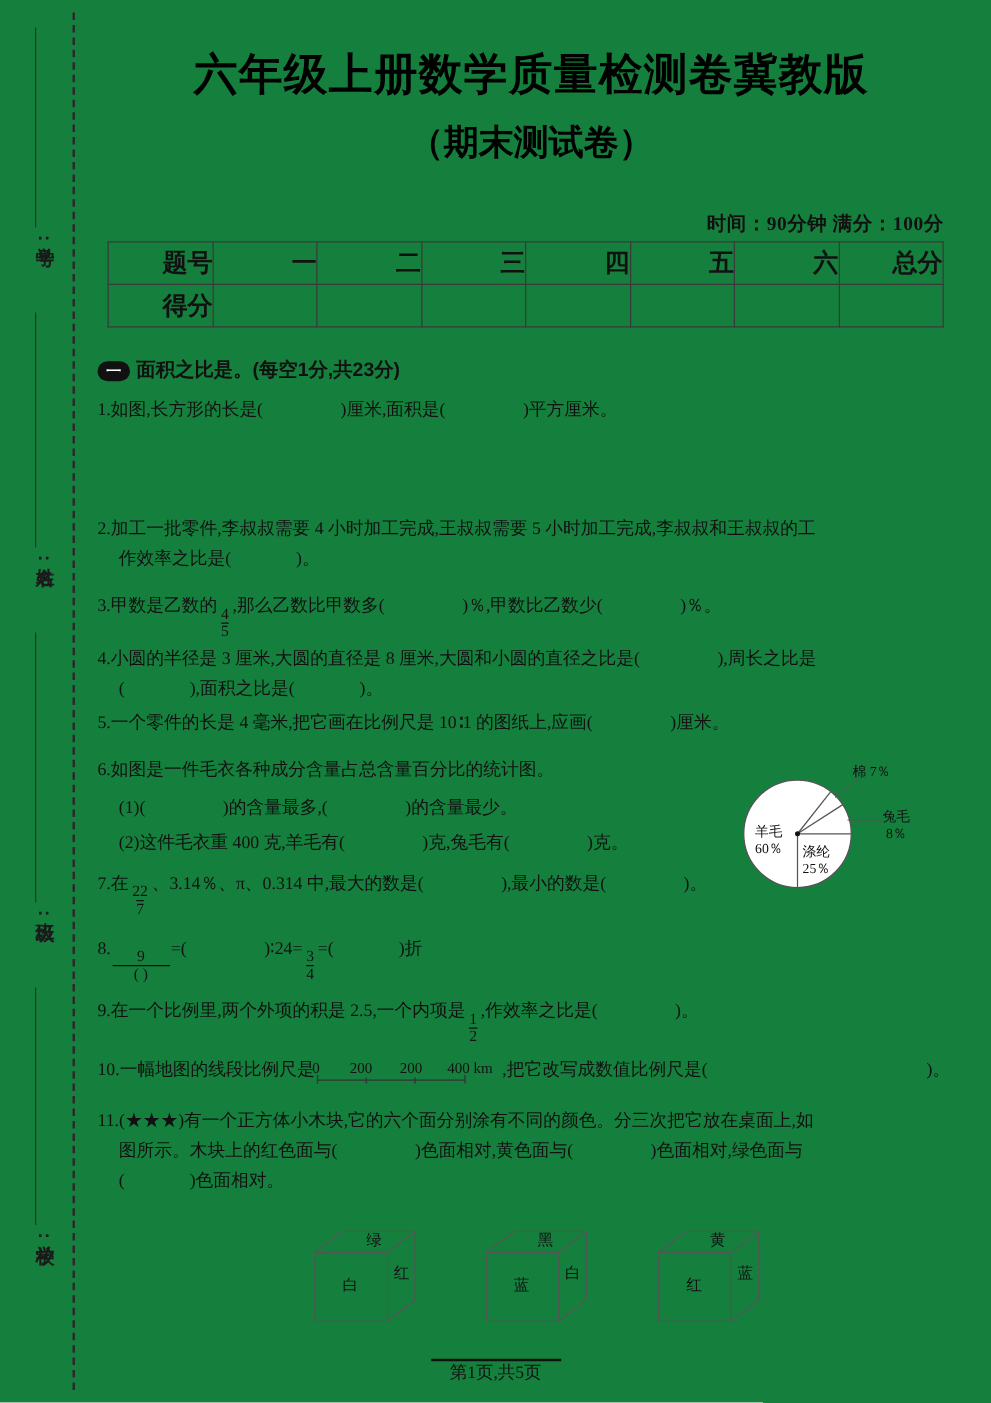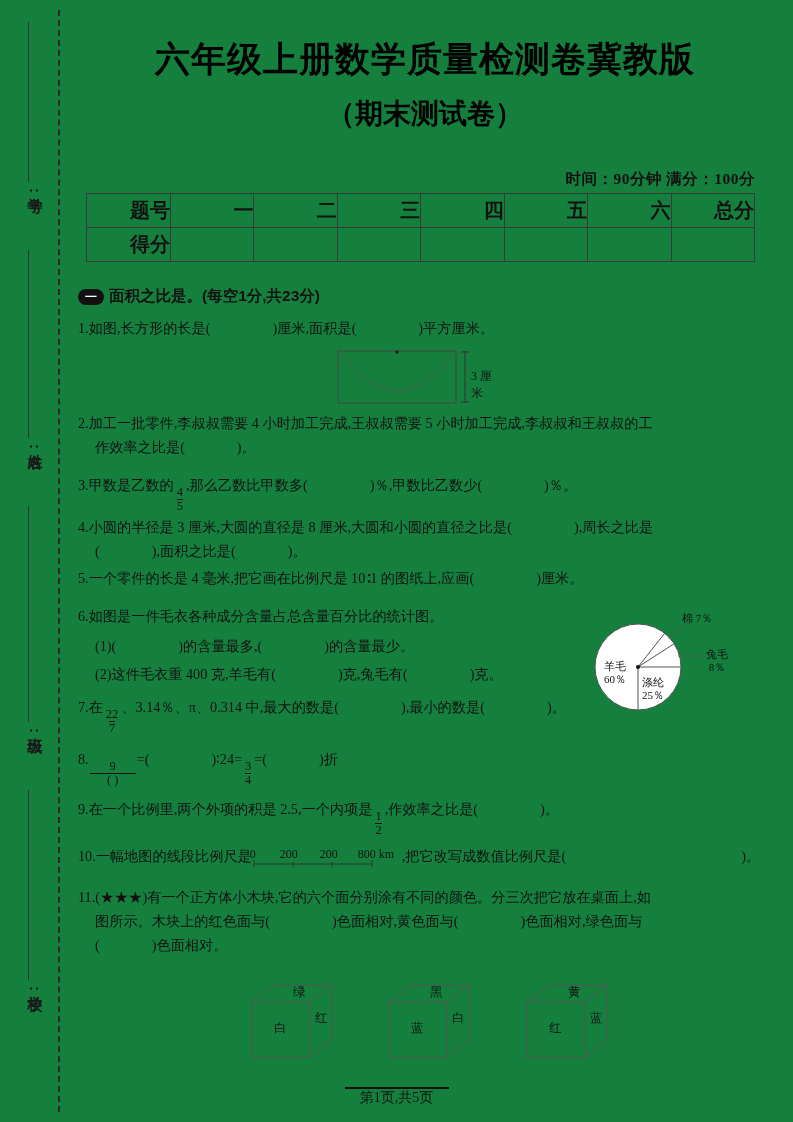--- a/index.html
+++ b/index.html
@@ -224,31 +224,20 @@
 
   <div class="section-head" style="top:286px;">
     <span class="sec-badge">一</span>
     <span>面积之比是。(每空1分,共23分)</span>
   </div>
 
   <div class="q" style="left:78px; top:317px;">
     <span class="num">1.</span><span>如图,长方形的长是(</span><span class="blank-m"></span><span>)厘米,面积是(</span><span class="blank-m"></span><span>)平方厘米。</span>
   </div>
 
-  <div class="fig" style="left:337px; top:348px;">
-    <svg width="160" height="58" viewBox="0 0 160 58">
-      <rect x="1" y="3" width="118" height="52" fill="none" stroke="#444" stroke-width="1"></rect>
-      <path d="M3 4 Q60 82 117 4" fill="none" stroke="#555" stroke-width="1"></path>
-      <circle cx="60" cy="4" r="1.8" fill="#222"></circle>
-      <line x1="128" y1="3" x2="128" y2="55" stroke="#333" stroke-width="1"></line>
-      <line x1="124" y1="4" x2="132" y2="4" stroke="#333" stroke-width="1"></line>
-      <line x1="124" y1="54" x2="132" y2="54" stroke="#333" stroke-width="1"></line>
-    </svg>
-    <div class="dim-label" style="left:134px; top:20px;">3 厘米</div>
-  </div>
 
   <div class="q" style="left:78px; top:412px;">
     <span class="num">2.</span><span>加工一批零件,李叔叔需要 4 小时加工完成,王叔叔需要 5 小时加工完成,李叔叔和王叔叔的工</span>
   </div>
   <div class="q" style="left:95px; top:436px;">
     <span>作效率之比是(</span><span class="blank-s"></span><span>)。</span>
   </div>
 
   <div class="q" style="left:78px; top:474px;">
     <span class="num">3.</span><span>甲数是乙数的</span><span class="frac">
@@ -323,21 +312,21 @@
       </span><span>,作效率之比是(</span><span class="blank-m"></span><span>)。</span>
   </div>
 
   <div class="q" style="left:78px; top:845px; display:flex; align-items:flex-start;">
     <span class="num">10.</span>
       <span>一幅地图的线段比例尺是</span>
       <span class="scalebar" style="position:relative; display:inline-block; width:150px; height:22px;">
       <span style="position:absolute; left:-2px; top:-2px; font-size:12px;">0</span>
       <span style="position:absolute; left:28px; top:-2px; font-size:12px;">200</span>
       <span style="position:absolute; left:68px; top:-2px; font-size:12px;">200</span>
-      <span style="position:absolute; left:106px; top:-2px; font-size:12px;">800 km</span>
+      <span style="position:absolute; left:106px; top:-2px; font-size:12px;">400 km</span>
       <svg style="position:absolute; left:0; top:15px;" width="125" height="8" viewBox="0 0 125 8">
         <line x1="2" y1="4" x2="120" y2="4" stroke="#333" stroke-width="1"></line>
         <line x1="2" y1="0" x2="2" y2="7" stroke="#333" stroke-width="1"></line>
         <line x1="41" y1="2" x2="41" y2="7" stroke="#333" stroke-width="1"></line>
         <line x1="80" y1="2" x2="80" y2="7" stroke="#333" stroke-width="1"></line>
         <line x1="120" y1="0" x2="120" y2="7" stroke="#333" stroke-width="1"></line>
       </svg>
     </span>
       <span>,把它改写成数值比例尺是(</span>
       <span class="blank-xl"></span>

